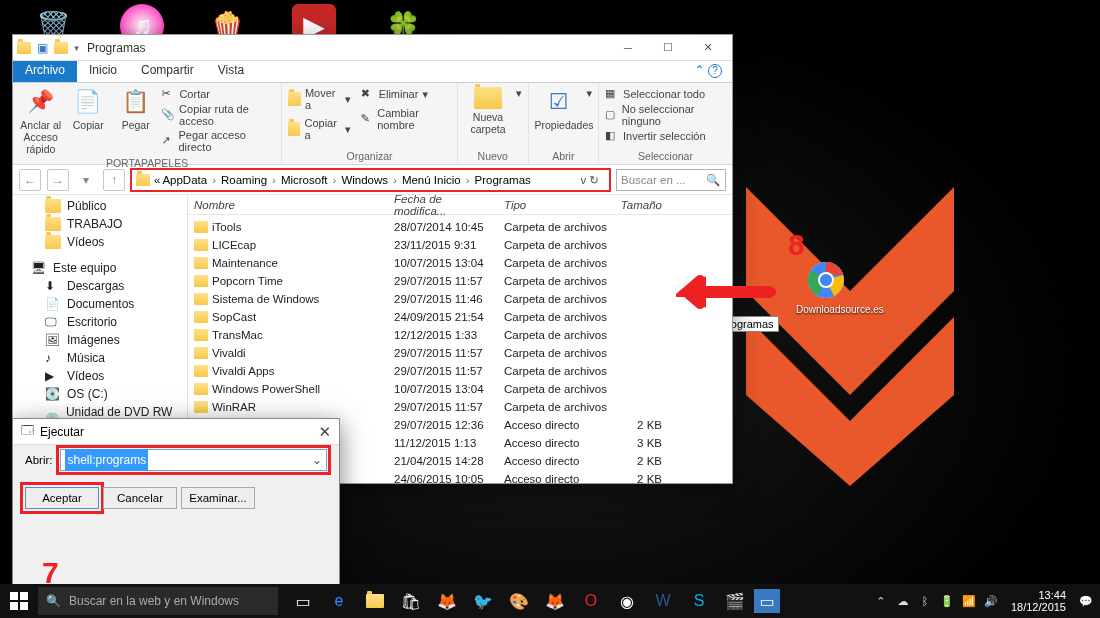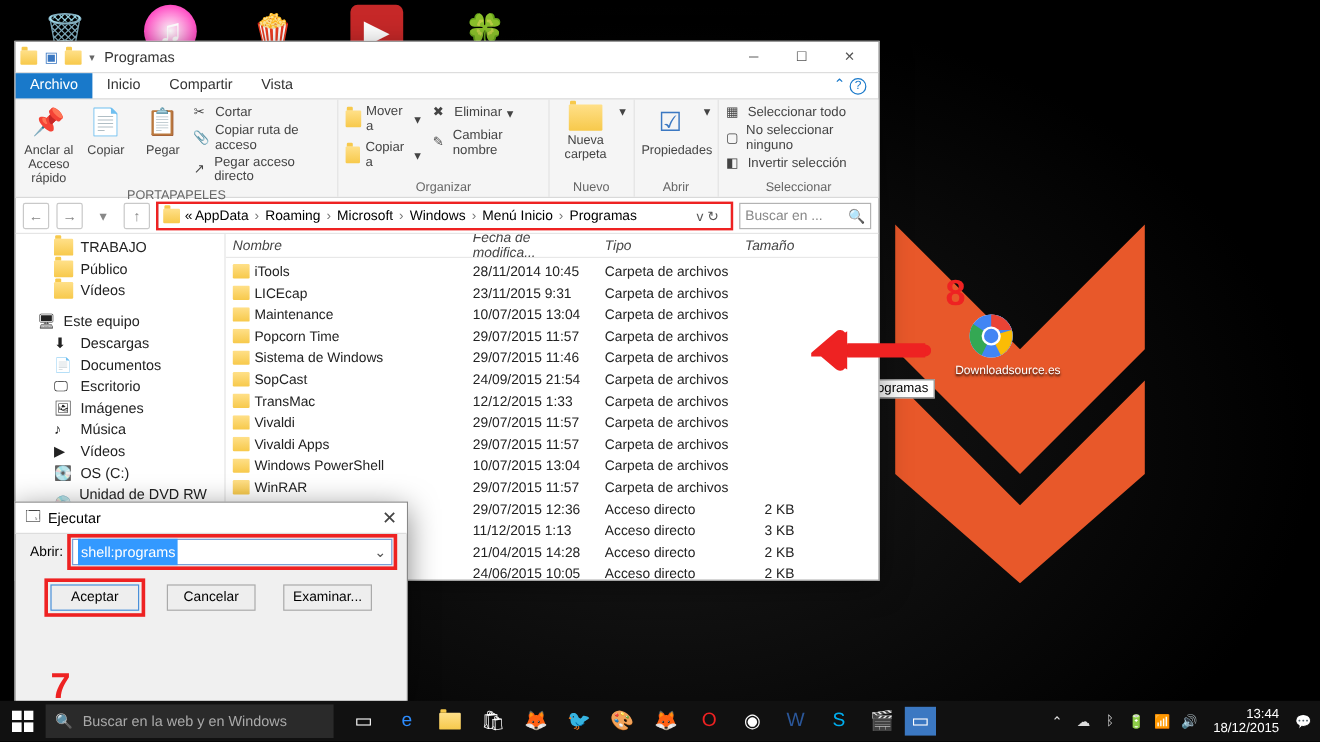--- a/index.html
+++ b/index.html
@@ -79,21 +79,21 @@
 .run-title .x { margin-left: auto; font-size: 15px; color: #444; }
 .run-body { padding: 10px 12px 4px; display: flex; gap: 10px; }
 .run-body .ricon { width: 32px; height: 32px; flex-shrink: 0; display: flex; align-items: center; justify-content: center; }
 .run-body .msg { font-size: 11.5px; color: #222; line-height: 1.3; }
 .run-open { display: flex; align-items: center; gap: 8px; padding: 4px 12px; }
 .run-open label { font-size: 11.5px; }
 .run-combo { flex: 1; height: 22px; border: 1px solid #7a9fd6; background: #fff; display: flex; align-items: center; padding: 0 4px; font-size: 12px; }
 .run-combo .sel { background: #3399ff; color: #fff; padding: 4px 2px; }
 .run-combo .dd { margin-left: auto; color: #555; }
 .run-combo.hl-red { outline: 3px solid #e22; outline-offset: 1px; }
-.run-buttons { display: flex; gap: 23px; justify-content: center; padding: 12px 12px 0; }
+.run-buttons { display: flex; gap: 4px; justify-content: flex-start; padding: 12px 12px 0; }
 .run-btn { min-width: 74px; height: 22px; border: 1px solid #aaa; background: #eee; font-size: 11.5px; display: flex; align-items: center; justify-content: center; }
 .run-btn.primary { border: 1px solid #4a90d9; }
 .run-btn.hl-red { outline: 3px solid #e22; outline-offset: 2px; }
 
 
 .anno { position: absolute; color: #e22; font-size: 30px; font-weight: 700; }
 .anno7 { left: 42px; top: 556px; }
 .anno8 { left: 788px; top: 228px; }
 .red-arrow { position: absolute; left: 676px; top: 272px; }
 
@@ -310,25 +310,25 @@
     <div class="search-box">
         <span>Buscar en ...</span>
         <span style="margin-left:auto;">🔍</span>
       </div>
   </div>
 
   <div class="body">
     <div class="navpane">
       <div class="nav-item indent2">
           <span class="nfi folder-ico"></span>
+          <span>Público</span>
+        </div>
+      <div class="nav-item indent2">
+          <span class="nfi folder-ico"></span>
           <span>TRABAJO</span>
-        </div>
-      <div class="nav-item indent2">
-          <span class="nfi folder-ico"></span>
-          <span>Público</span>
         </div>
       <div class="nav-item indent2">
           <span class="nfi folder-ico"></span>
           <span>Vídeos</span>
         </div>
       <div class="nav-sep"></div>
       <div class="nav-item">
           <span class="nfi">🖥</span>
           <span>Este equipo</span>
         </div>
@@ -369,21 +369,21 @@
     <div class="filelist">
       <div class="fl-head">
         <div class="col-name">Nombre</div>
         <div class="col-date">Fecha de modifica...</div>
         <div class="col-type">Tipo</div>
         <div class="col-size">Tamaño</div>
       </div>
       <div id="file-rows">
           <div class="fl-row">
             <div class="col-name"><span class="fico folder-ico"></span>iTools</div>
-            <div class="col-date">28/11/2014 10:45</div>
+            <div class="col-date">28/07/2014 10:45</div>
             <div class="col-type">Carpeta de archivos</div>
             <div class="col-size"></div>
           </div>
           <div class="fl-row">
             <div class="col-name"><span class="fico folder-ico"></span>LICEcap</div>
             <div class="col-date">23/11/2015 9:31</div>
             <div class="col-type">Carpeta de archivos</div>
             <div class="col-size"></div>
           </div>
           <div class="fl-row">

